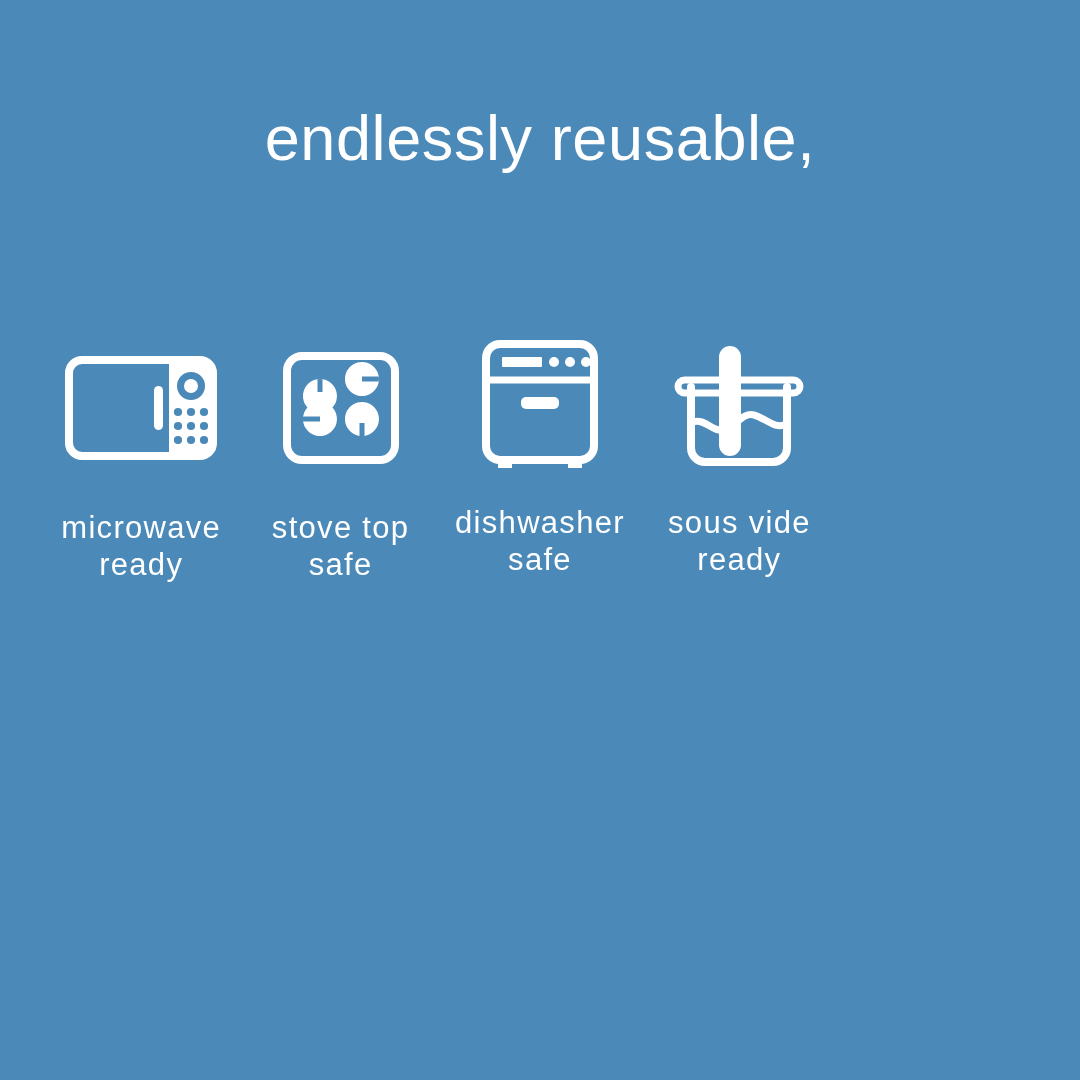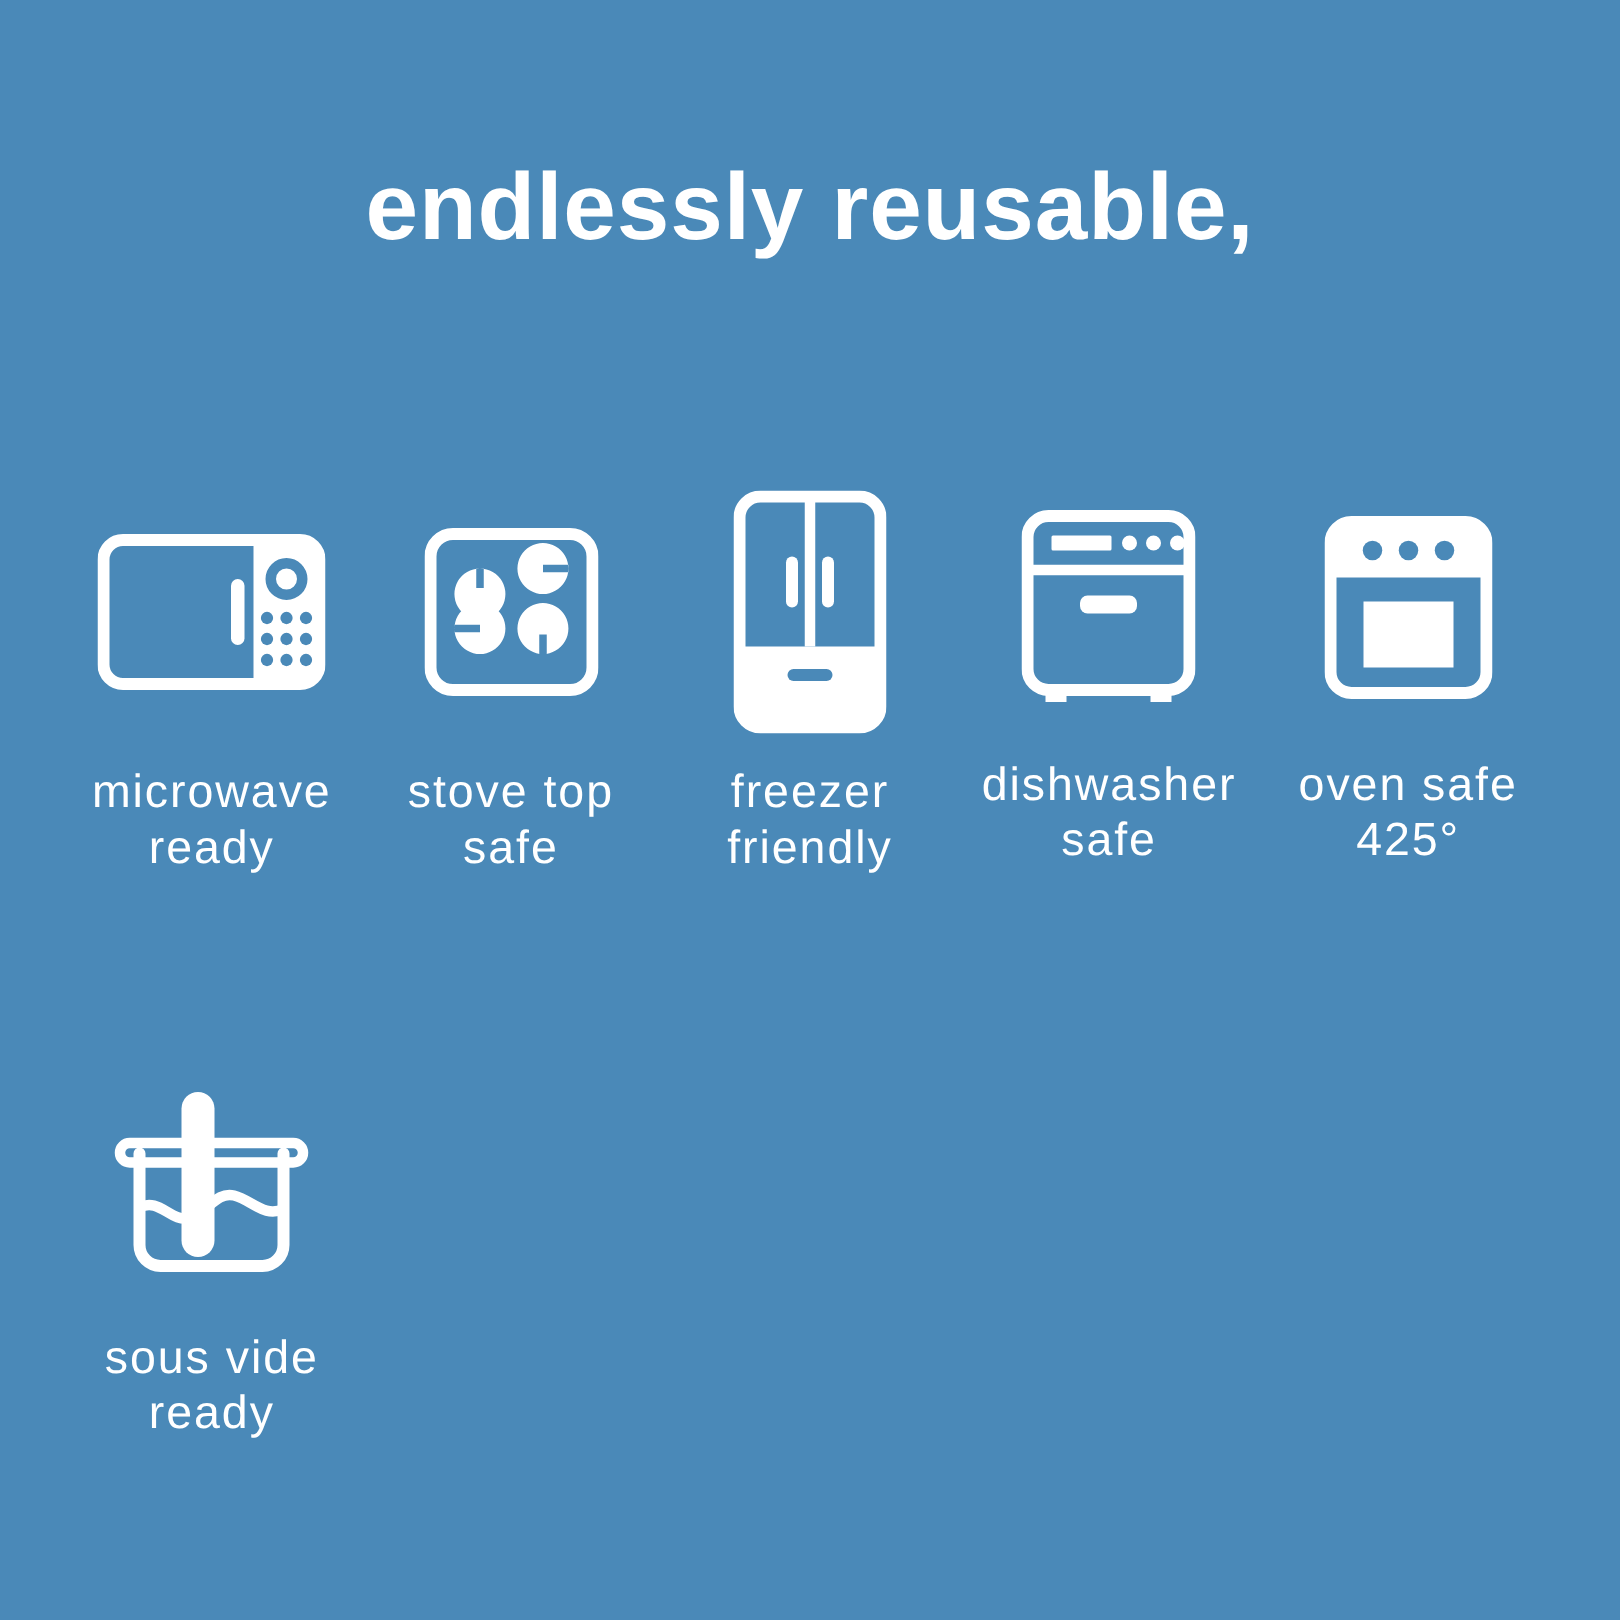--- a/index.html
+++ b/index.html
@@ -24,21 +24,21 @@
 
   
   .headline {
     position: absolute;
     top: 96px;
     left: 0;
     width: 1080px;
     text-align: center;
     color: #ffffff;
     font-size: 63px;
-    font-weight: 700;
+    font-weight: 400;
     line-height: 84px;
     letter-spacing: 0.6px;
   }
   .headline-line {
     display: block;
     white-space: pre;
   }
 
   
   .feature-grid {
@@ -126,67 +126,39 @@
 
           <path d="M37 67 a17 17 0 1 1 -0.1 0 Z M20 81.5 v5 h17 v-5 Z" fill="#ffffff" fill-rule="evenodd" transform="translate(0,-17)"></path>
 
           <path d="M79 67 a17 17 0 1 1 -0.1 0 Z M76.5 101 h5 v-13 h-5 Z" fill="#ffffff" fill-rule="evenodd" transform="translate(0,-17)"></path>
         </svg>
       </div>
       <div class="feature-label">stove top
 safe</div>
     </div>
 
-    <div class="feature">
-      <div class="icon-box">
-        <svg width="102" height="162" viewBox="0 0 102 162">
-          <rect x="4" y="4" width="94" height="154" rx="14" ry="14" fill="none" stroke="#ffffff" stroke-width="8"></rect>
-          <rect x="47.5" y="4" width="7" height="100" fill="#ffffff"></rect>
-          <rect x="35" y="44" width="8" height="34" rx="4" ry="4" fill="#ffffff"></rect>
-          <rect x="59" y="44" width="8" height="34" rx="4" ry="4" fill="#ffffff"></rect>
-          <path d="M4 104 H98 V144 A14 14 0 0 1 84 158 H18 A14 14 0 0 1 4 144 Z" fill="#ffffff"></path>
-          <rect x="36" y="119" width="30" height="8" rx="4" ry="4" fill="#4a89b8"></rect>
-        </svg>
-      </div>
-      <div class="feature-label">freezer
-friendly</div>
-    </div>
 
     <div class="feature row2">
       <div class="icon-box">
         <svg width="116" height="130" viewBox="0 0 116 130">
           <rect x="4" y="4" width="108" height="116" rx="14" ry="14" fill="none" stroke="#ffffff" stroke-width="8"></rect>
           <line x1="4" y1="40" x2="112" y2="40" stroke="#ffffff" stroke-width="7"></line>
           <rect x="20" y="17" width="40" height="10" rx="1" ry="1" fill="#ffffff"></rect>
           <circle cx="72" cy="22" r="5" fill="#ffffff"></circle>
           <circle cx="88" cy="22" r="5" fill="#ffffff"></circle>
           <circle cx="104" cy="22" r="5" fill="#ffffff"></circle>
           <rect x="39" y="57" width="38" height="12" rx="5" ry="5" fill="#ffffff"></rect>
           <rect x="16" y="120" width="14" height="8" fill="#ffffff"></rect>
           <rect x="86" y="120" width="14" height="8" fill="#ffffff"></rect>
         </svg>
       </div>
       <div class="feature-label">dishwasher
 safe</div>
     </div>
 
-    <div class="feature row2">
-      <div class="icon-box">
-        <svg width="112" height="122" viewBox="0 0 112 122">
-          <rect x="4" y="4" width="104" height="114" rx="14" ry="14" fill="none" stroke="#ffffff" stroke-width="8"></rect>
-          <path d="M4 18 A14 14 0 0 1 18 4 H94 A14 14 0 0 1 108 18 V41 H4 Z" fill="#ffffff"></path>
-          <circle cx="32" cy="23" r="6.5" fill="#4a89b8"></circle>
-          <circle cx="56" cy="23" r="6.5" fill="#4a89b8"></circle>
-          <circle cx="80" cy="23" r="6.5" fill="#4a89b8"></circle>
-          <rect x="26" y="57" width="60" height="44" fill="#ffffff"></rect>
-        </svg>
-      </div>
-      <div class="feature-label">oven safe
-425°</div>
-    </div>
 
     <div class="feature row2">
       <div class="icon-box">
         <svg width="130" height="130" viewBox="0 0 130 130">
 
           <path d="M17 47 V108 A14 14 0 0 0 31 122 H99 A14 14 0 0 0 113 108 V47" fill="none" stroke="#ffffff" stroke-width="8" stroke-linecap="round"></path>
 
           <rect x="4" y="40" width="122" height="13" rx="6.5" ry="6.5" fill="none" stroke="#ffffff" stroke-width="7"></rect>
 
           <path d="M17 83 C 30 76, 38 93, 50 90 C 62 87, 68 72, 80 75 C 92 78, 100 90, 113 84" fill="none" stroke="#ffffff" stroke-width="7" stroke-linecap="round"></path>

